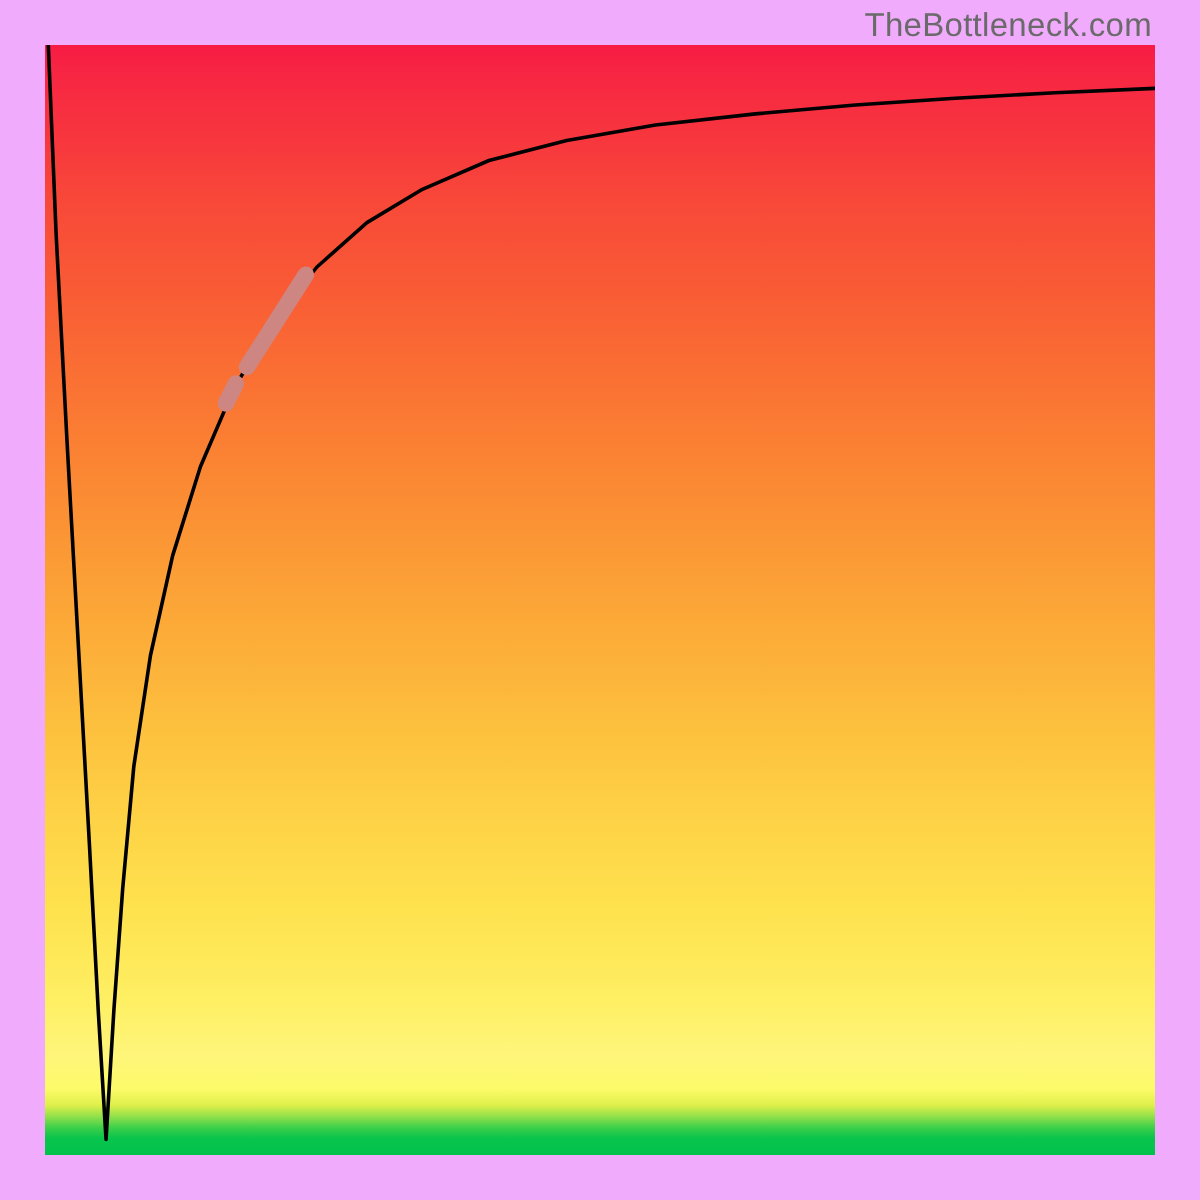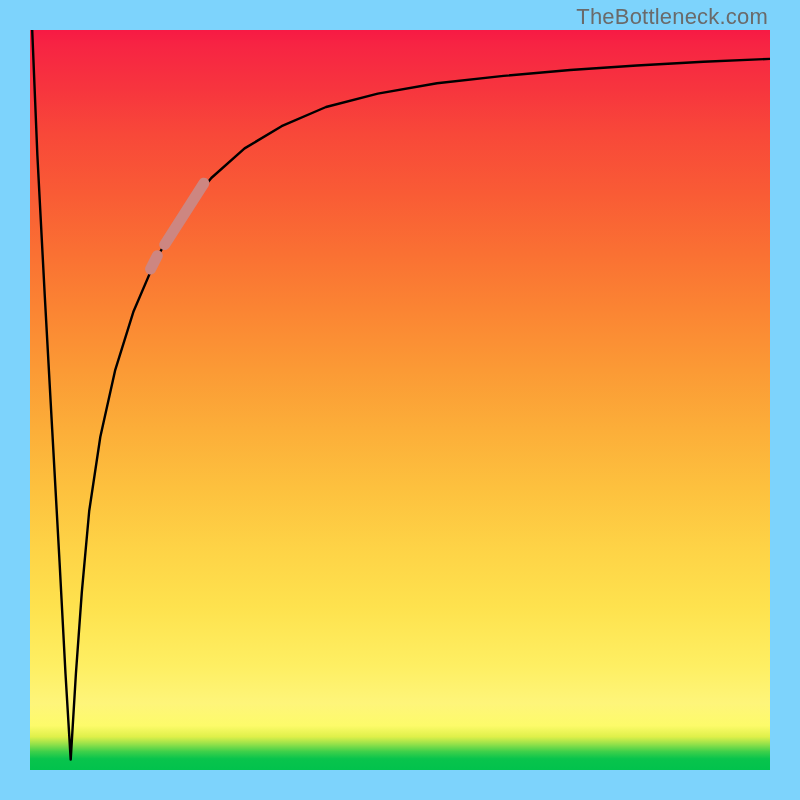--- a/index.html
+++ b/index.html
@@ -9,21 +9,21 @@
     height: 800px;
     background: #000;
     overflow: hidden;
   }
   .frame {
     position: absolute;
     top: 0;
     left: 0;
     width: 800px;
     height: 800px;
-    background: #7dd3fc;
+    background: #f0abfc;
   }
   .plot {
     position: absolute;
     top: 30px;
     left: 30px;
     width: 740px;
     height: 740px;
     overflow: hidden;
   }
   .gradient {

